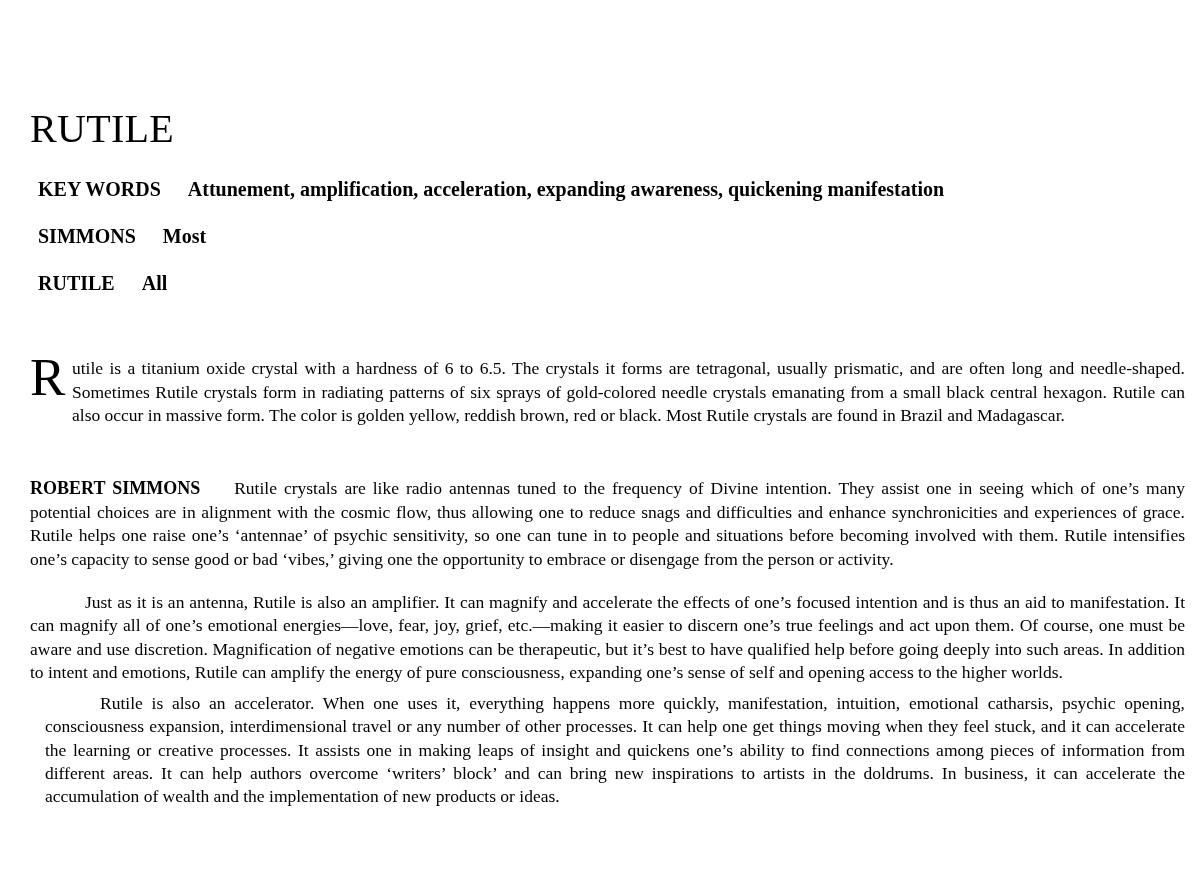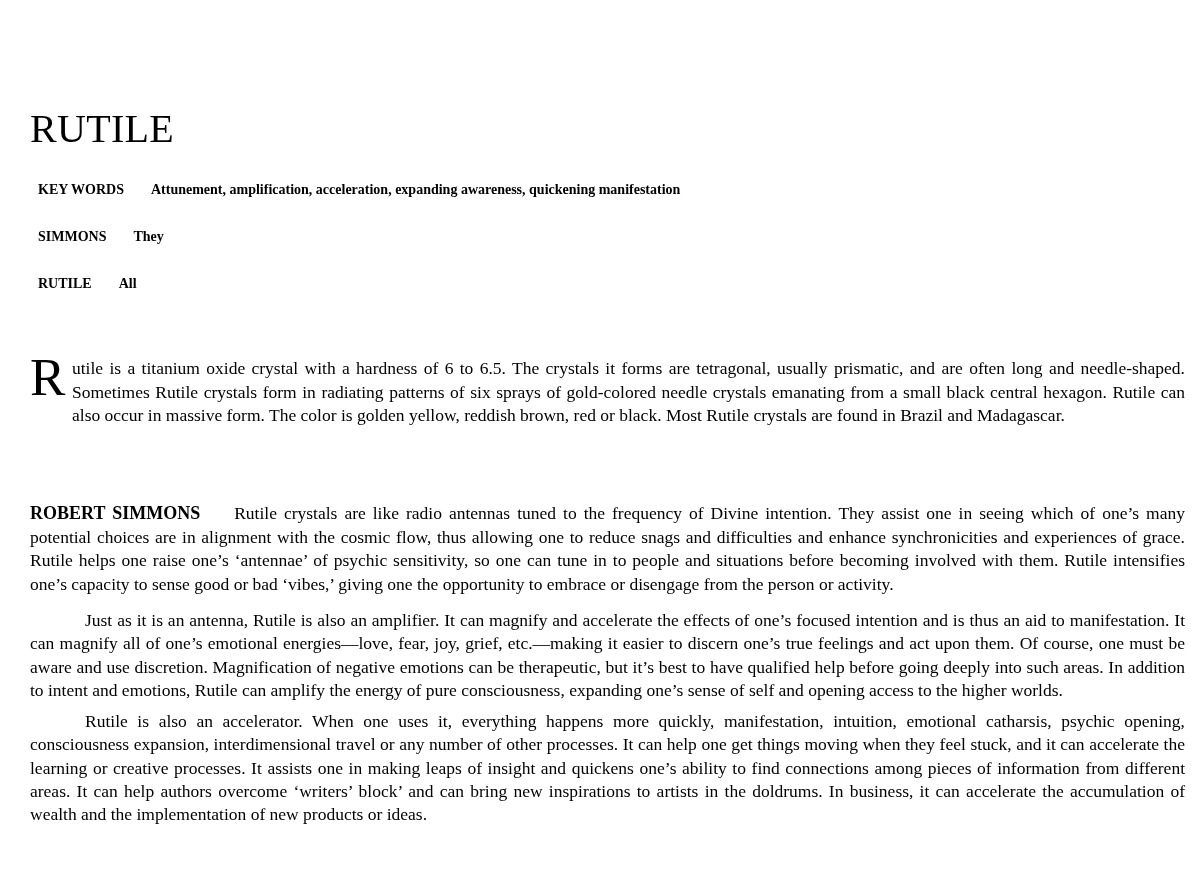--- a/index.html
+++ b/index.html
@@ -18,21 +18,21 @@
   }
   h1.title {
     margin: 108px 0 0 0;
     font-size: 40px;
     line-height: 42px;
     font-weight: normal;
     letter-spacing: 0.3px;
   }
   .meta { padding-left: 8px; }
   .meta-row {
-    font-size: 14px;
+    font-size: 20px;
     line-height: 23.4px;
     font-weight: bold;
     white-space: nowrap;
   }
   .meta-row.first { margin-top: 28px; }
   .meta-row + .meta-row { margin-top: 23.5px; }
   .tab { display: inline-block; height: 1px; }
   .tab-meta { width: 27px; }
   .tab-rs { width: 34px; }
   p {
@@ -43,40 +43,40 @@
   }
   p.intro { margin-top: 62px; }
   .dropcap {
     float: left;
     width: 42px;
     height: 69px;
     font-size: 53px;
     line-height: 40px;
     font-weight: normal;
   }
-  p.rs { margin-top: 75px; }
+  p.rs { margin-top: 50px; }
   .rs-label { font-weight: bold; font-size: 18px; }
   p.indent { text-indent: 55px; }
-  p.p2 { margin-top: 13px; }
-  p.p3 { margin-top: 7px; }
+  p.p2 { margin-top: 20px; }
+  p.p3 { margin-top: 7px; margin-left: 15px; }
 </style>
 </head>
 <body>
 
 <div class="page">
   <div class="content">
 
     <h1 class="title">RUTILE</h1>
 
     <div class="meta">
       <div class="meta-row first">
         <b>KEY WORDS</b><span class="tab tab-meta"></span><b>Attunement, amplification, acceleration, expanding awareness, quickening manifestation</b>
       </div>
       <div class="meta-row">
-        <b>SIMMONS</b><span class="tab tab-meta"></span><b>They</b>
+        <b>SIMMONS</b><span class="tab tab-meta"></span><b>Most</b>
       </div>
       <div class="meta-row">
         <b>RUTILE</b><span class="tab tab-meta"></span><b>All</b>
       </div>
     </div>
 
     <p class="intro"><span class="dropcap">R</span><span>utile is a titanium oxide crystal with a hardness of 6 to 6.5. The crystals it forms are tetragonal, usually prismatic, and are often long and needle-shaped. Sometimes Rutile crystals form in radiating patterns of six sprays of gold-colored needle crystals emanating from a small black central hexagon. Rutile can also occur in massive form. The color is golden yellow, reddish brown, red or black. Most Rutile crystals are found in Brazil and Madagascar.</span></p>
 
     <p class="rs"><span class="rs-label">ROBERT SIMMONS</span><span class="tab tab-rs"></span><span>Rutile crystals are like radio antennas tuned to the frequency of Divine intention. They assist one in seeing which of one’s many potential choices are in alignment with the cosmic flow, thus allowing one to reduce snags and difficulties and enhance synchronicities and experiences of grace. Rutile helps one raise one’s ‘antennae’ of psychic sensitivity, so one can tune in to people and situations before becoming involved with them. Rutile intensifies one’s capacity to sense good or bad ‘vibes,’ giving one the opportunity to embrace or disengage from the person or activity.</span></p>
 

